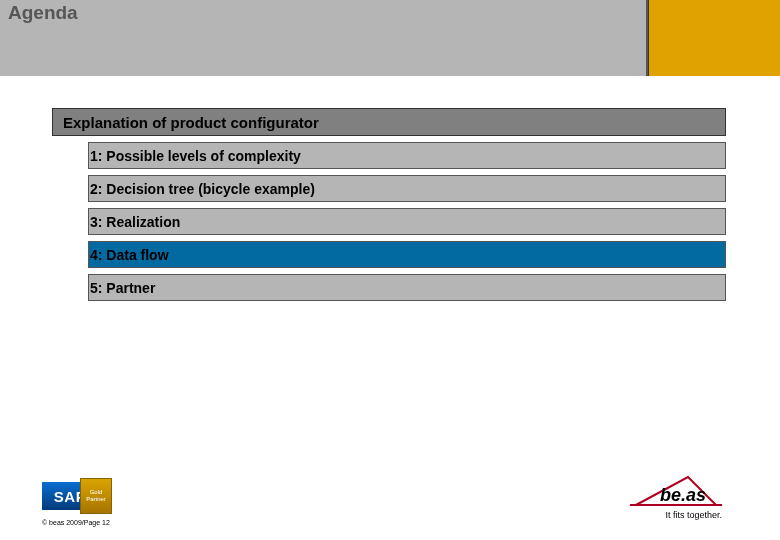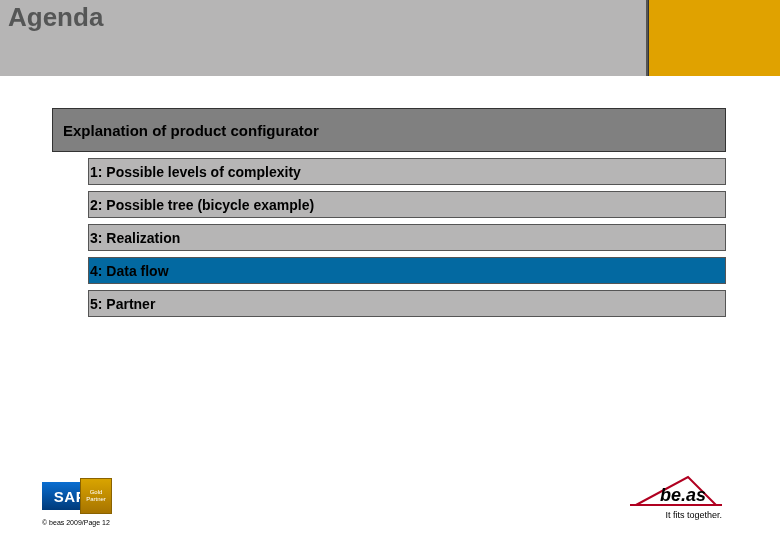--- a/index.html
+++ b/index.html
@@ -26,32 +26,32 @@
   }
   .header-right {
     width: 132px;
     background: #e0a200;
     border-left: 1px solid #333;
   }
   .slide-title {
     position: absolute;
     top: 2px;
     left: 8px;
-    font-size: 26px;
+    font-size: 19px;
     font-weight: bold;
     color: #555656;
   }
   .content {
     position: absolute;
     top: 108px;
     left: 52px;
     right: 54px;
   }
   .section-bar {
-    height: 44px;
+    height: 28px;
     background: #808080;
     border: 1px solid #333;
     padding: 0 10px;
     display: flex;
     align-items: center;
     margin-bottom: 6px;
   }
   .section-bar span {
     font-size: 15px;
     font-weight: bold;
@@ -153,21 +153,21 @@
 
 <div class="content">
   <div class="section-bar">
     <span>Explanation of product configurator</span>
   </div>
   <div class="item-list">
     <div class="item-bar grey">
       <span>1: Possible levels of complexity</span>
     </div>
     <div class="item-bar grey">
-      <span>2: Possible tree (bicycle example)</span>
+      <span>2: Decision tree (bicycle example)</span>
     </div>
     <div class="item-bar grey">
       <span>3: Realization</span>
     </div>
     <div class="item-bar highlight">
       <span>4: Data flow</span>
     </div>
     <div class="item-bar grey">
       <span>5: Partner</span>
     </div>

